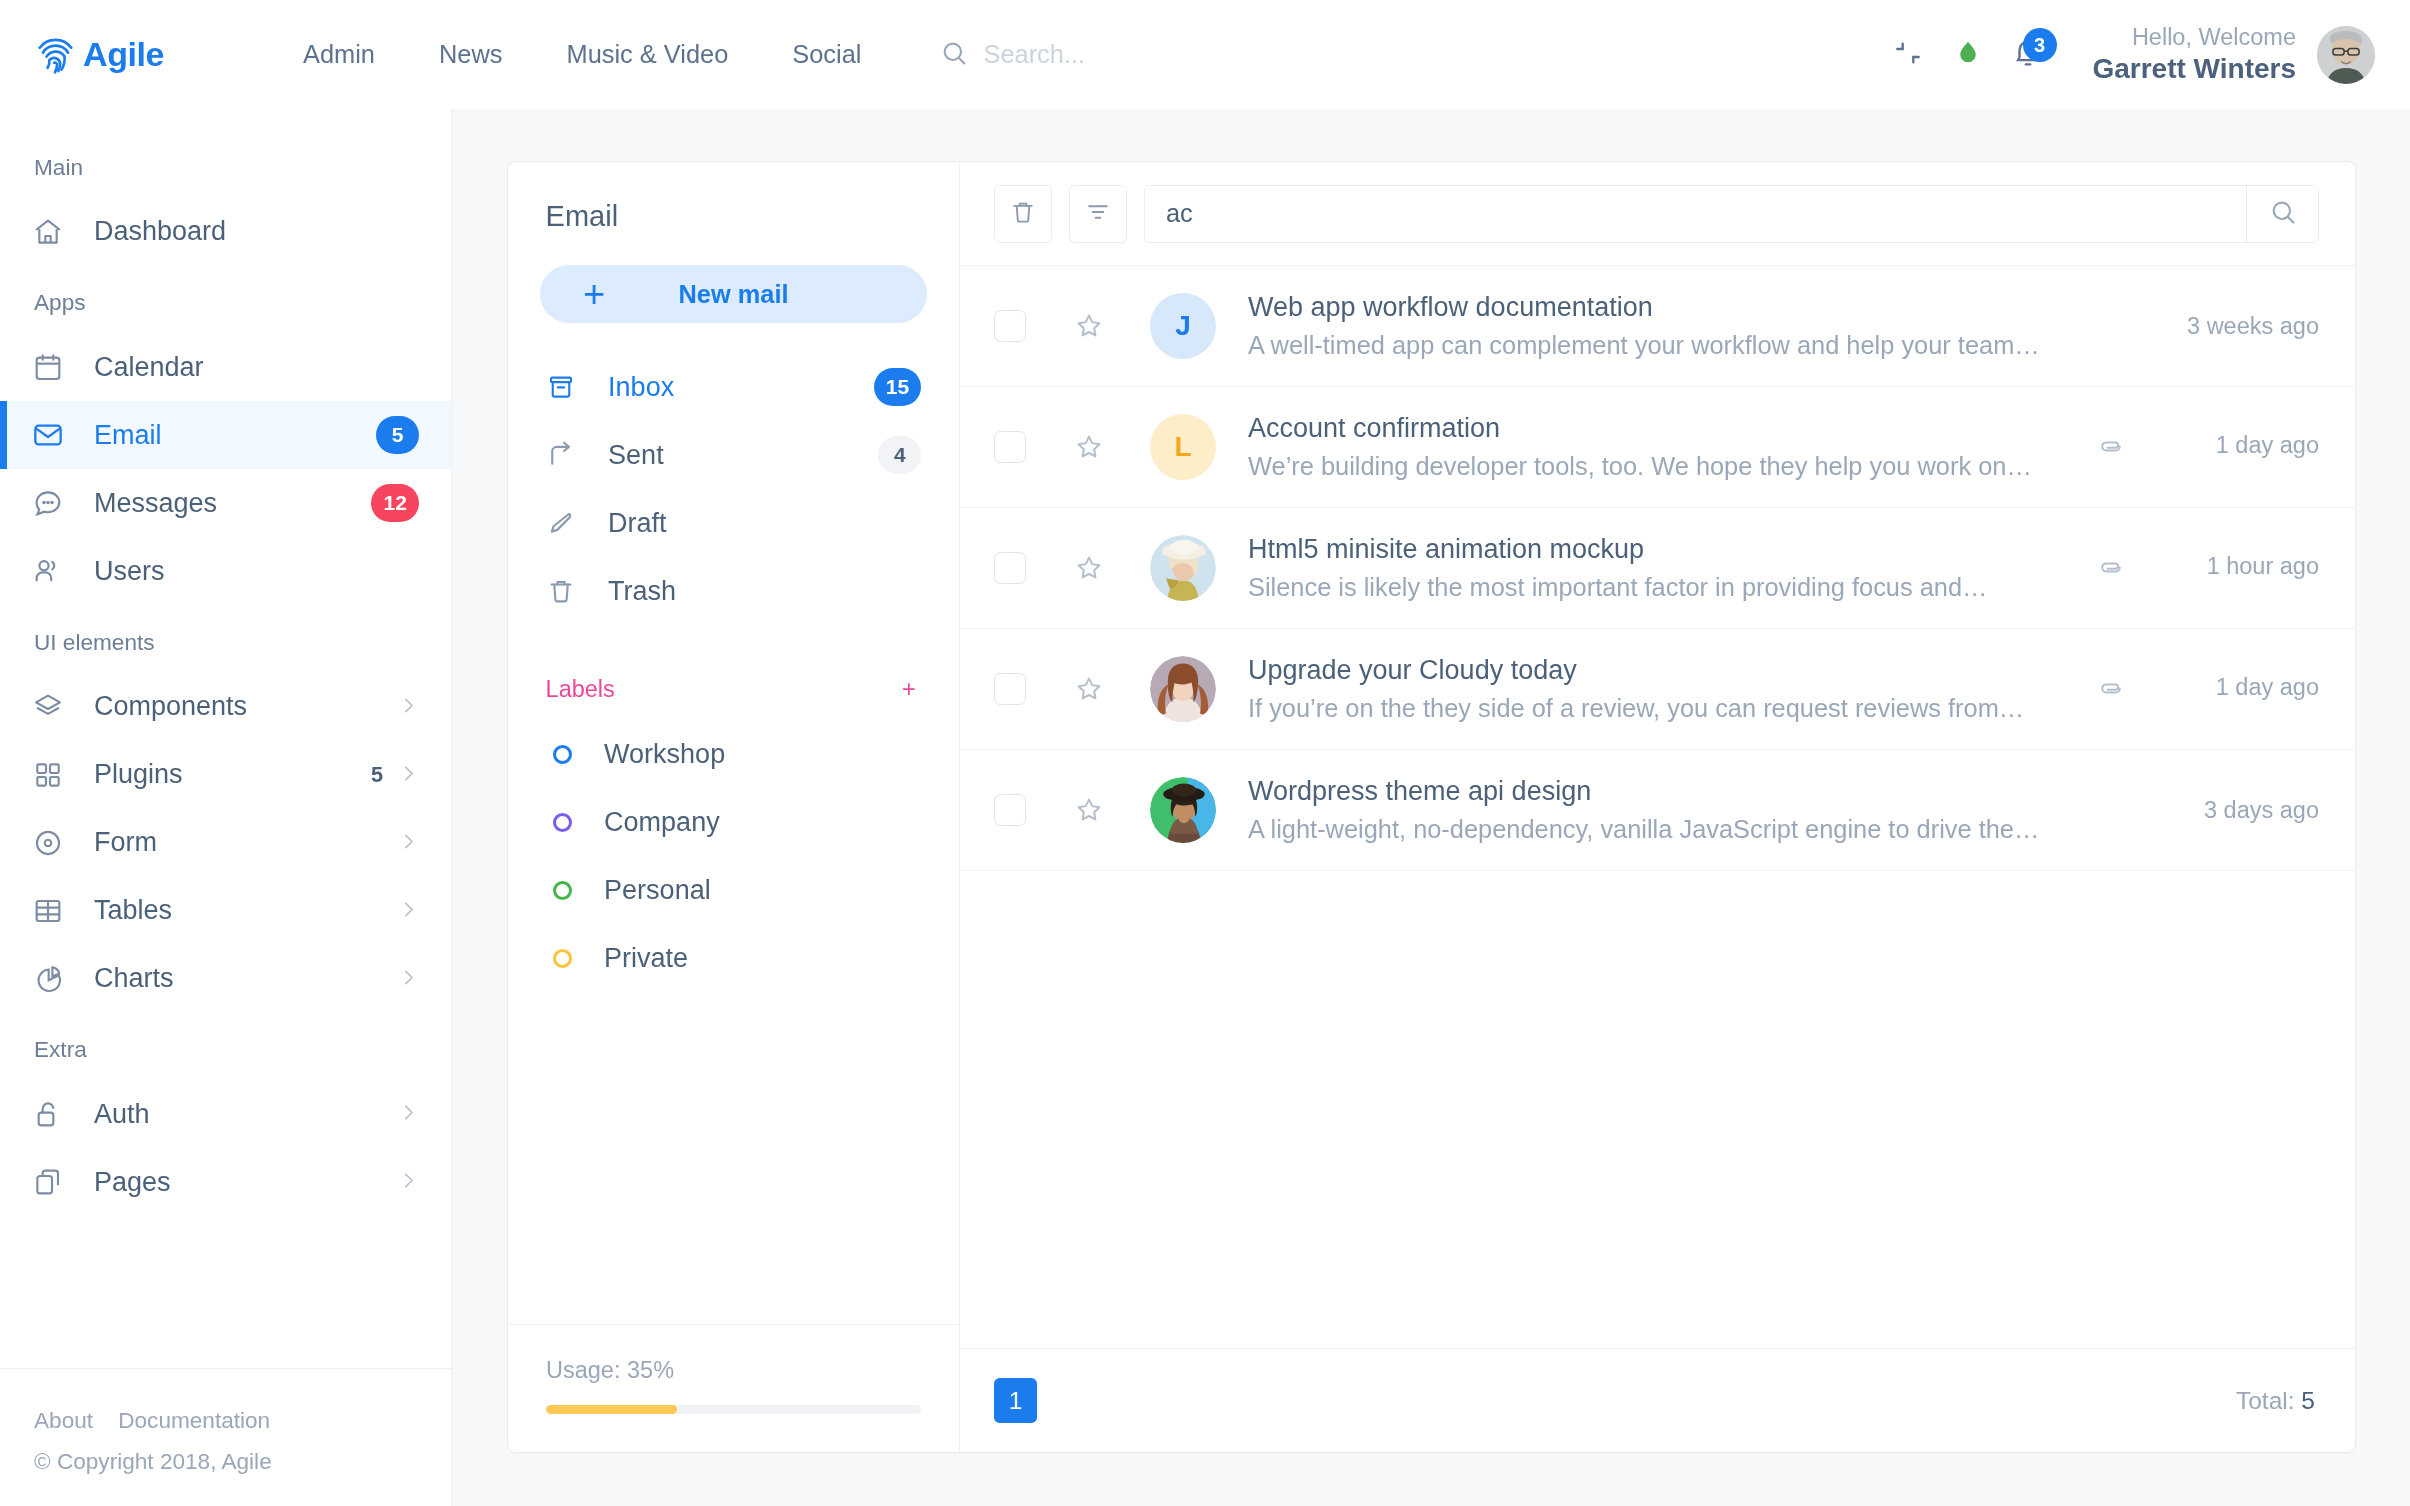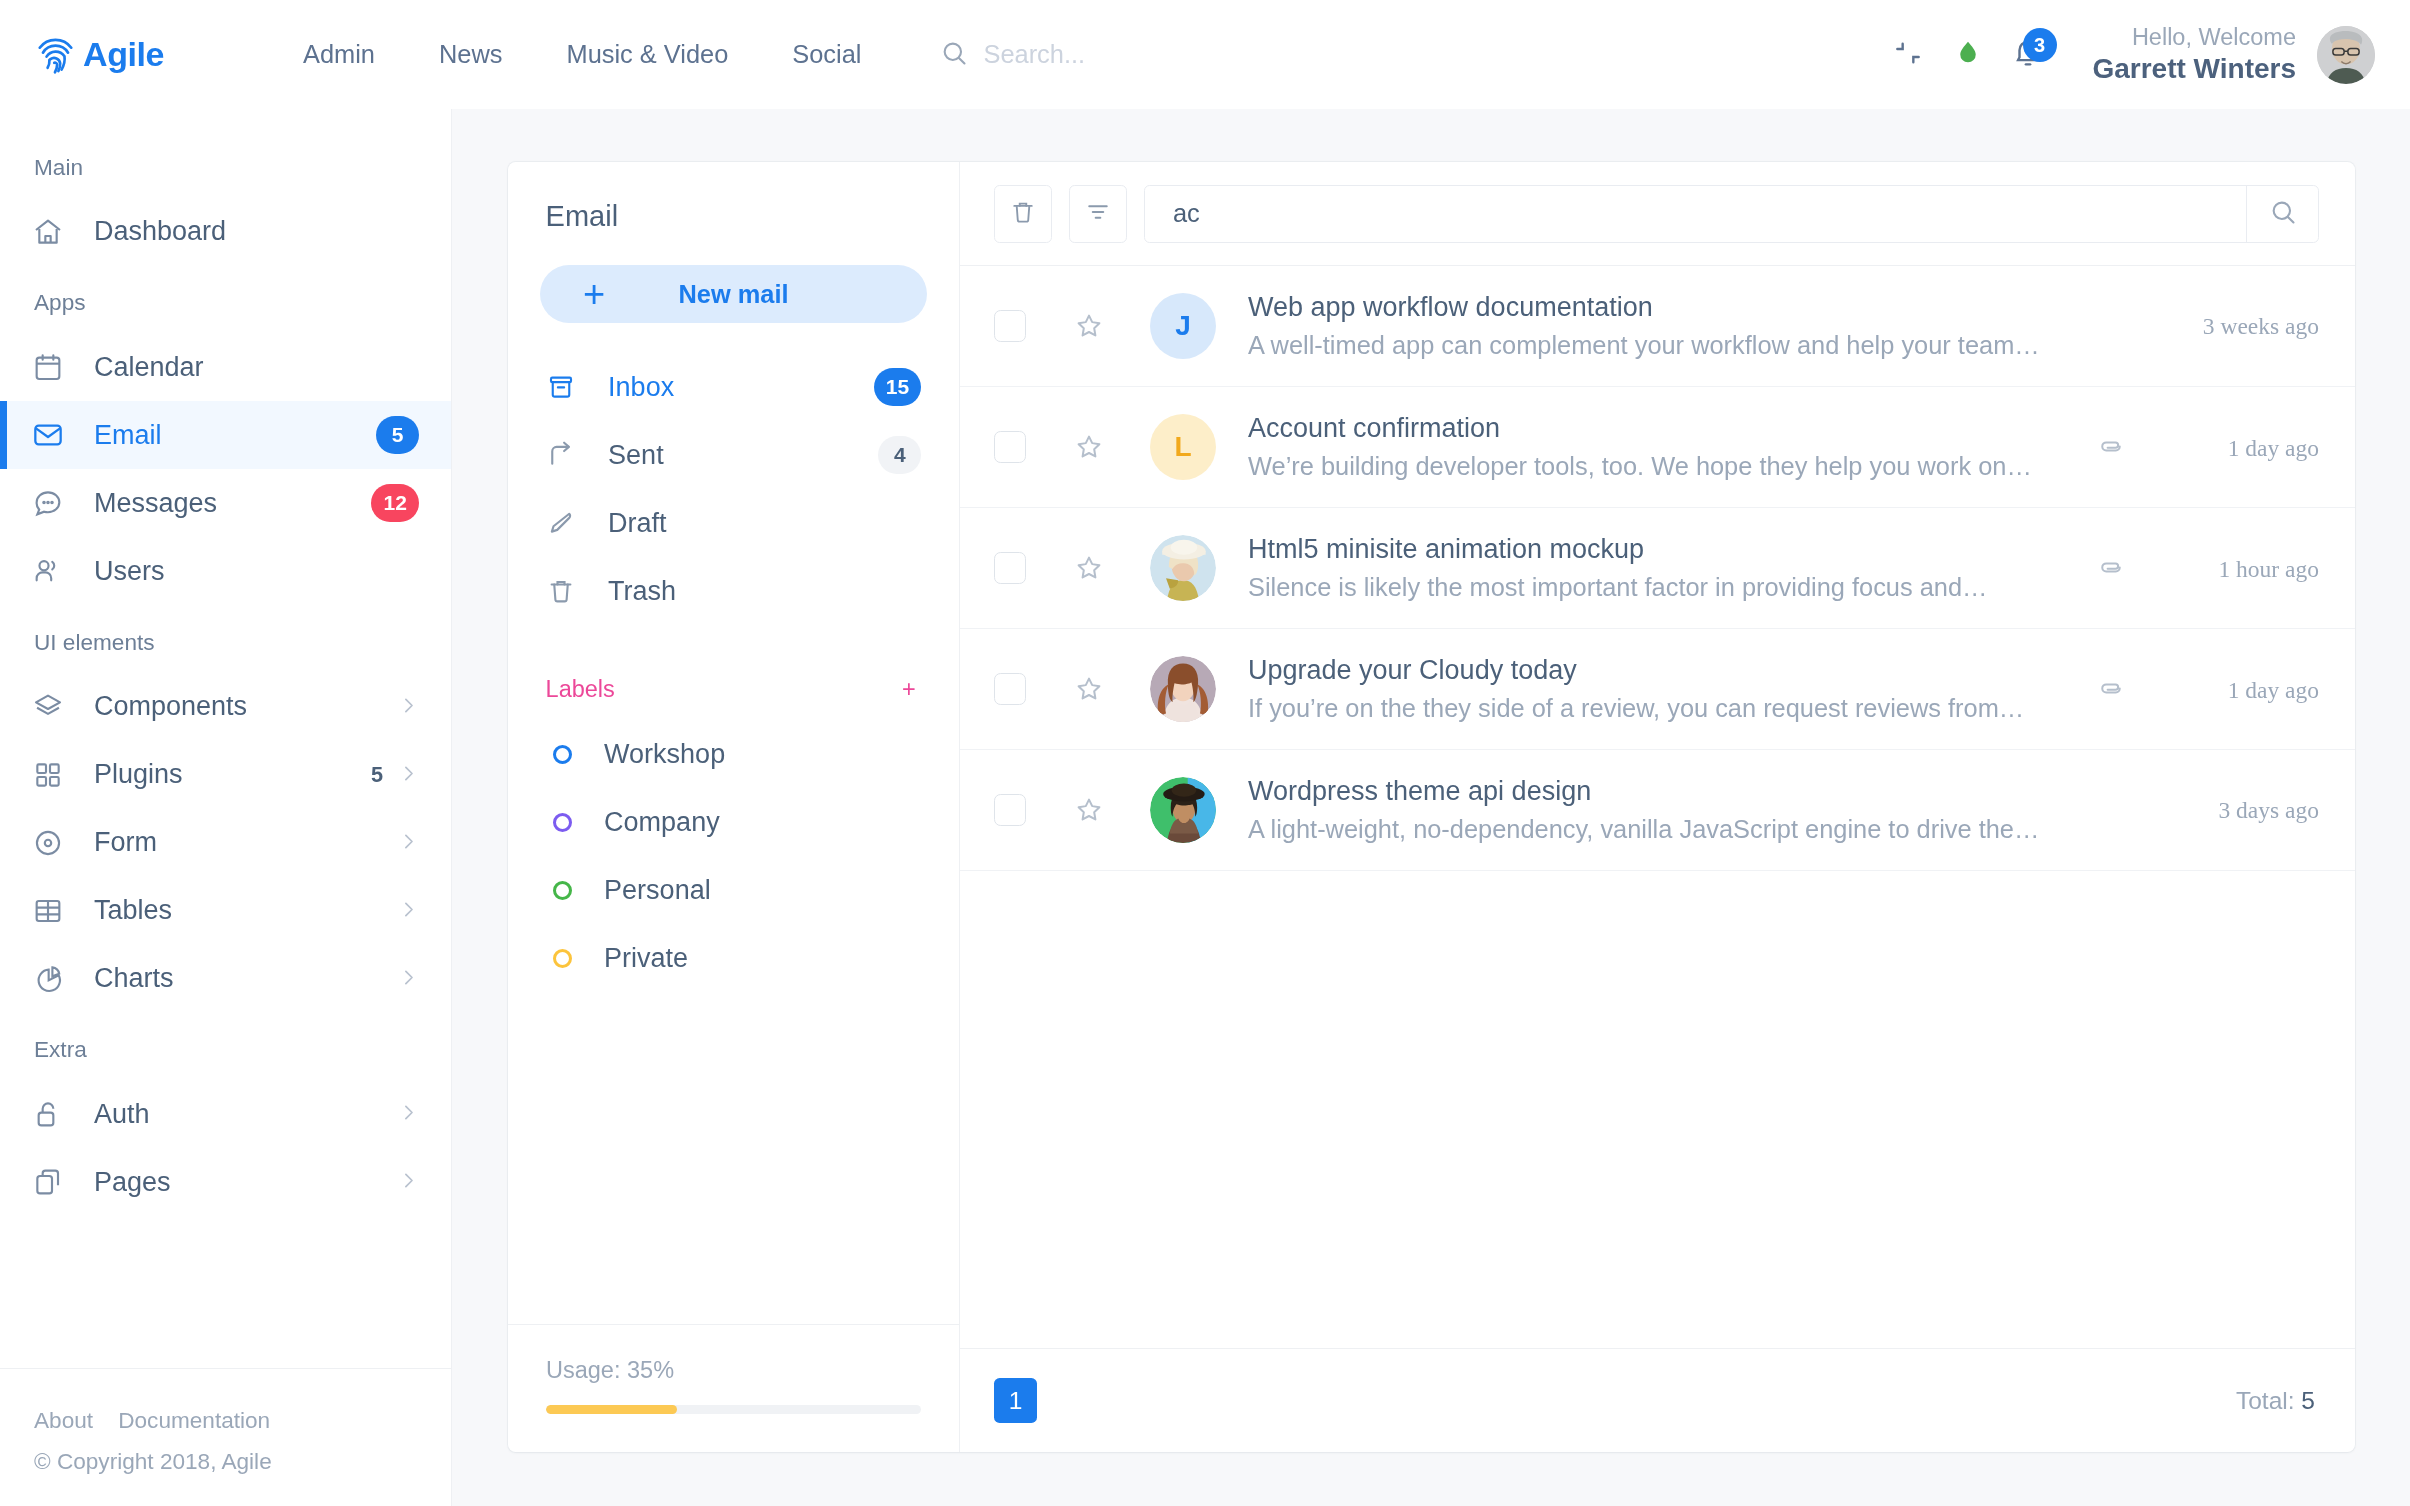--- a/index.html
+++ b/index.html
@@ -138,21 +138,21 @@
   .mail-toolbar {
     height: 104px; min-height: 104px; display: flex; align-items: center;
     padding: 0 36px 0 34px; gap: 17px; border-bottom: 0.9px solid #eef0f3;
   }
   .tb-btn {
     width: 58px; height: 58px; border: 0.9px solid #e9ecf1; border-radius: 5.6px;
     display: flex; align-items: center; justify-content: center; cursor: pointer; background: #fff;
   }
   .search-wrap {
     flex: 1; display: flex; align-items: flex-start; height: 58px;
-    border: 0.9px solid #e9ecf1; border-radius: 5.6px; overflow: hidden; min-width: 0; padding-left: 7px;
+    border: 0.9px solid #e9ecf1; border-radius: 5.6px; overflow: hidden; min-width: 0;
   }
   .search-wrap input {
     flex: 1; border: none; outline: none; height: 100%;
     padding: 0 21px; font-size: 25.4px; color: #4b6079; font-family: inherit; min-width: 0;
   }
   .search-go {
     width: 72px; height: 100%; border-left: 0.9px solid #e9ecf1;
     display: flex; align-items: center; justify-content: center; cursor: pointer;
   }
 
@@ -167,21 +167,21 @@
   }
   .star { margin-left: 47px; cursor: pointer; display: flex; }
   .mrow .av {
     width: 66px; height: 66px; border-radius: 50%; margin-left: 45px;
     min-width: 66px; overflow: hidden; display: flex; align-items: center; justify-content: center;
     font-size: 28px; font-weight: bold;
   }
   .mrow .txt { margin-left: 32px; flex: 1; min-width: 0; overflow: hidden; }
   .m-subject { font-size: 27px; color: #4b6079; white-space: nowrap; overflow: hidden; text-overflow: ellipsis; }
   .m-snip { font-size: 25.4px; color: #9aa7b8; margin-top: 8.5px; white-space: nowrap; overflow: hidden; text-overflow: ellipsis; }
-  .m-right { display: flex; align-items: flex-end; gap: 24.5px; margin-left: 32px; white-space: nowrap; font-family: Liberation Serif, serif; }
+  .m-right { display: flex; align-items: flex-start; gap: 24.5px; margin-left: 32px; white-space: nowrap; }
   .m-time { font-size: 23.5px; color: #9aa7b8; min-width: 169px; text-align: right; }
 
   .mail-foot {
     height: 104px; min-height: 104px; border-top: 0.9px solid #eef0f3;
     display: flex; align-items: center; justify-content: space-between;
     padding: 0 40px 0 34px;
   }
   .page-btn {
     min-width: 43px; height: 45px; border-radius: 5.6px; background: #1b7ced; color: #fff;
     font-size: 24.5px; display: flex; align-items: center; justify-content: center;

